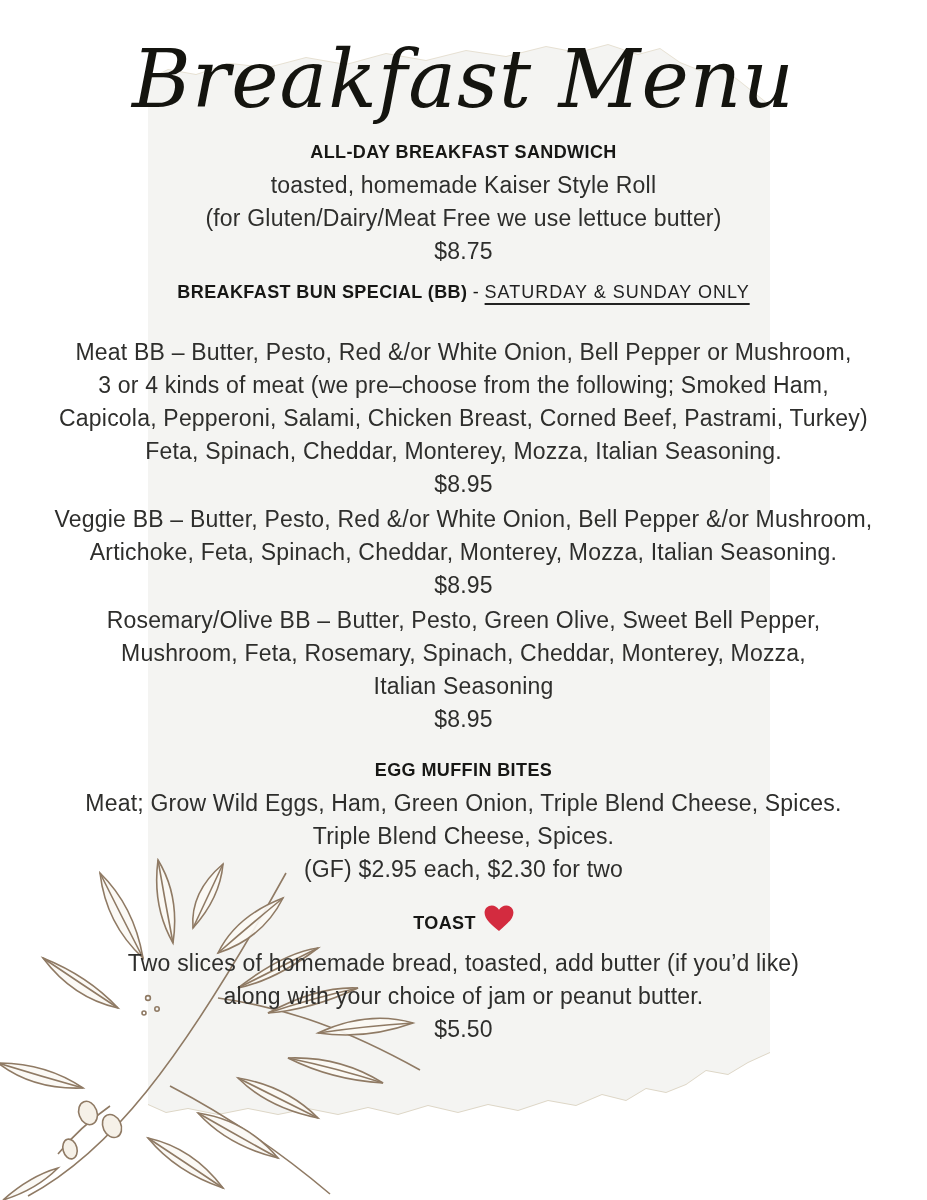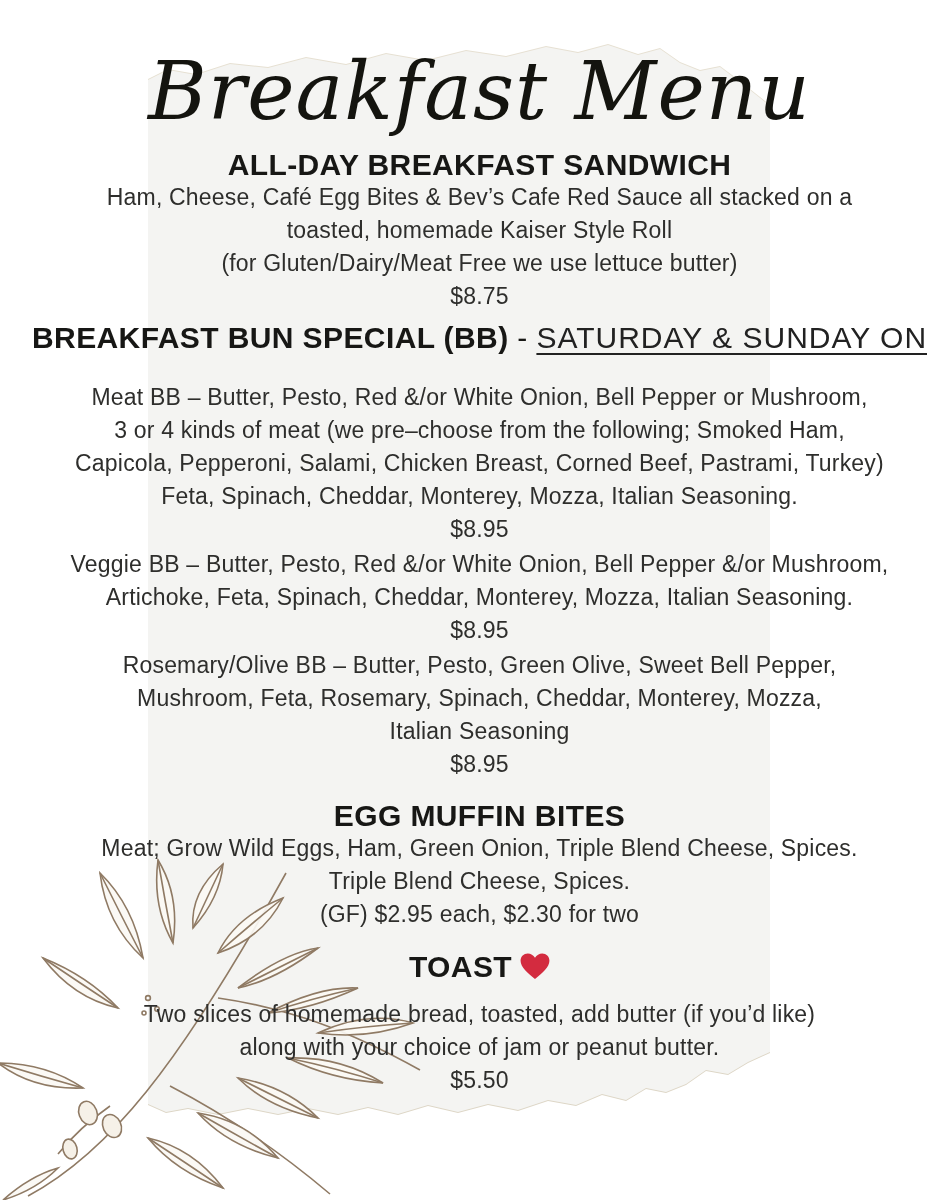--- a/index.html
+++ b/index.html
@@ -35,35 +35,35 @@
   }
   
   .branch{position:absolute;left:-12px;top:858px;z-index:1;}
   .branch path, .branch ellipse, .branch circle{
     stroke:#8f7a64;stroke-width:1.6;fill:none;
   }
   .branch .leaf{fill:#fbf9f4;fill-opacity:.92;}
   .branch .olive{fill:#f6f1e8;}
   
   .content{
-    position:absolute;left:0;right:0;top:36px;
-    text-align:center;z-index:2;padding-left:32px;
+    position:absolute;left:0;right:0;top:24px;
+    text-align:center;z-index:2;
   }
   .menu-title{
     font-family:"DejaVu Serif", serif;
     font-style:italic;
     font-size:80px;
     line-height:112px;
     height:112px;
     color:#14140f;
     letter-spacing:1px;
     white-space:nowrap;
   }
   .heading{
-    font-size:30px;font-weight:bold;line-height:33px;
+    font-size:18px;font-weight:bold;line-height:33px;
     color:#171715;letter-spacing:.4px;white-space:nowrap;
   }
   .line{
     font-size:23px;line-height:33px;color:#2e2e2c;
     letter-spacing:.2px;white-space:nowrap;
   }
   .heading .underlined{
     font-weight:normal;letter-spacing:1px;
     text-decoration:underline;text-underline-offset:5px;
     text-decoration-thickness:2px;color:#222;
@@ -73,21 +73,21 @@
     display:inline-block;vertical-align:-3px;margin-left:8px;
     width:30px;height:27px;
   }
   .heart path{fill:#d32b3f;}
   
   .mt-bb{margin-top:8px;}
   .mb-bb{margin-bottom:27px;}
   .mt-item{margin-top:2px;}
   .mt-egg{margin-top:18px;}
   .mt-toast{margin-top:19px;}
-  .mt-toastlines{margin-top:15px;}
+  .mt-toastlines{margin-top:7px;}
 </style>
 </head>
 <body>
 
 <div class="page">
 
   <div class="paper-wrap">
     <div class="paper"></div>
   </div>
 
@@ -135,21 +135,20 @@
     <circle cx="160" cy="140" r="2.4"></circle>
     <circle cx="169" cy="151" r="2.2"></circle>
     <circle cx="156" cy="155" r="2.0"></circle>
   </svg>
 
   <div class="content">
 
     <div class="menu-title">Breakfast Menu</div>
 
     <div class="heading">ALL-DAY BREAKFAST SANDWICH</div>
-    <div class="line">Ham, Cheese, Café Egg Bites &amp; Bev’s Cafe Red Sauce all stacked on a</div>
     <div class="line">toasted, homemade Kaiser Style Roll</div>
     <div class="line">(for Gluten/Dairy/Meat Free we use lettuce butter)</div>
     <div class="line">$8.75</div>
 
     <div class="heading mt-bb mb-bb">
       <span>BREAKFAST BUN SPECIAL (BB)</span><span class="sep"> - </span><span class="underlined">SATURDAY &amp; SUNDAY ONLY</span>
     </div>
 
     <div class="line">Meat BB – Butter, Pesto, Red &amp;/or White Onion, Bell Pepper or Mushroom,</div>
     <div class="line">3 or 4 kinds of meat (we pre–choose from the following; Smoked Ham,</div>

